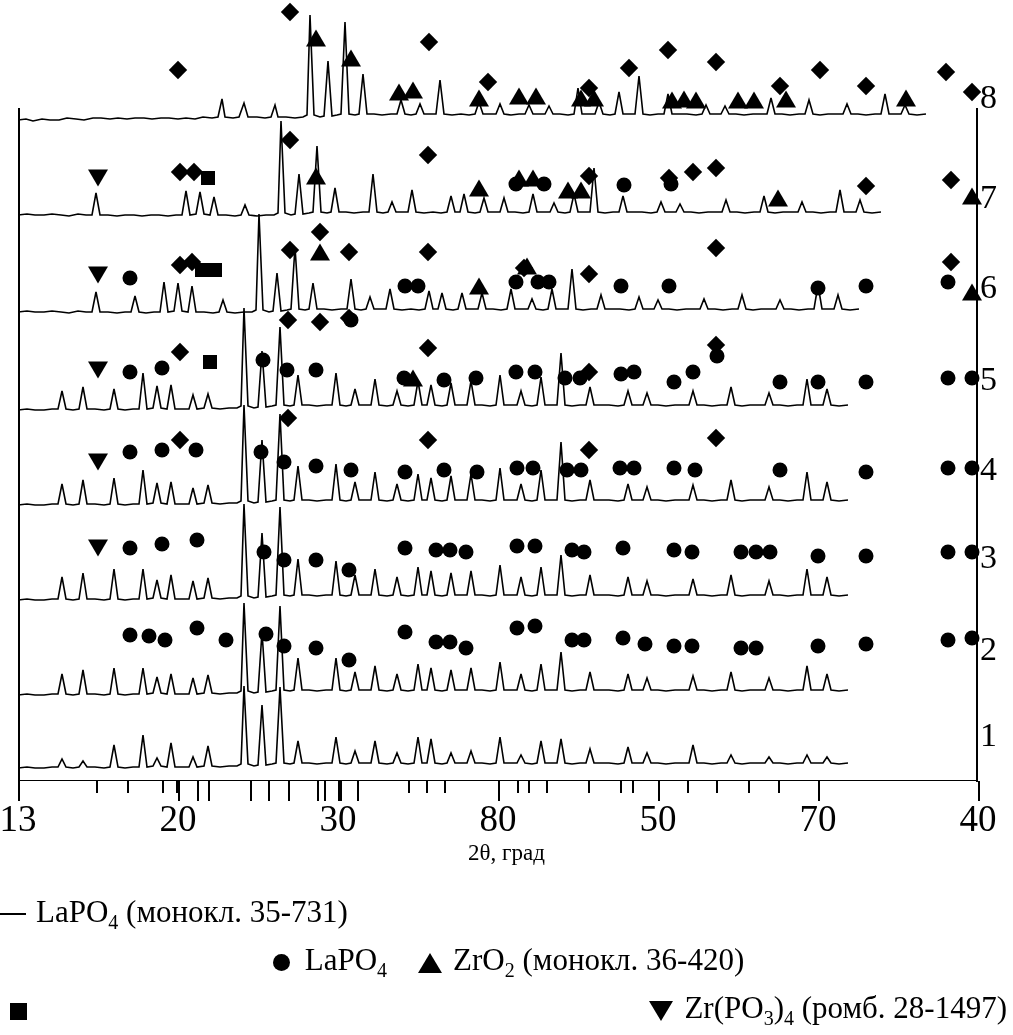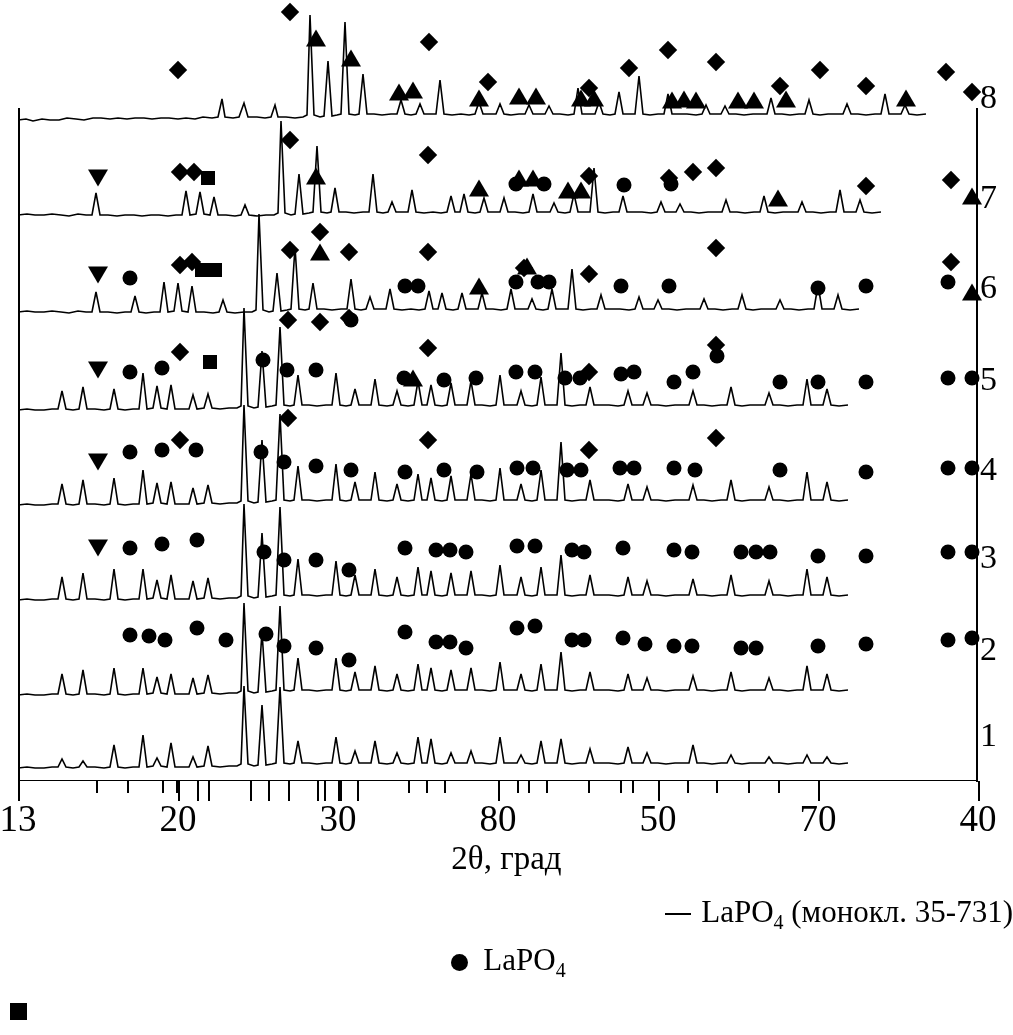--- a/index.html
+++ b/index.html
@@ -43,21 +43,21 @@
   #xlabels span{
     position:absolute;
     font-size:37px;
     line-height:42px;
     transform:translateX(-50%);
     font-family:"Liberation Serif", serif;
   }
 
   #xtitle{
     position:absolute;left:0;top:840px;width:1013px;
-    text-align:center;font-size:33px;
+    text-align:center;font-size:23px;
   }
 
   
   .curvenum{
     position:absolute;
     font-size:34px;
     font-family:"Liberation Serif", serif;
   }
 
   
@@ -105,21 +105,21 @@
     content:"";position:absolute;left:4px;top:6px;width:17px;height:17px;background:#000;
   }
   .sym.tri-up::before{
     content:"";position:absolute;left:1px;top:4px;width:0;height:0;
     border-left:12px solid transparent;border-right:12px solid transparent;border-bottom:20px solid #000;
   }
   .sym.tri-down::before{
     content:"";position:absolute;left:1px;top:4px;width:0;height:0;
     border-left:12px solid transparent;border-right:12px solid transparent;border-top:20px solid #000;
   }
-  .legrow.r1{justify-content:flex-end;gap:32px;}
+  .legrow.r1{justify-content:flex-start;gap:32px;}
   .legrow.r2{justify-content:center;gap:30px;text-align:right;}
   .legrow.r3{justify-content:space-between;padding:0 6px;}
 </style>
 </head>
 <body>
 
 <div id="root">
 
   <div id="plot">
     <svg class="curves" viewBox="0 0 960 785" preserveAspectRatio="none">
@@ -458,21 +458,29 @@
       <div class="legitem">
         <span class="sym line"></span>
         <span class="lbl"><span>LaPO</span><sub>4</sub><span> (монокл. 35-731)</span></span>
       </div>
     </div>
     <div class="legrow r2">
       <div class="legitem">
         <span class="sym circle"></span>
         <span class="lbl"><span>LaPO</span><sub>4</sub><span></span></span>
       </div>
+      <div class="legitem">
+        <span class="sym tri-up"></span>
+        <span class="lbl"><span>ZrO</span><sub>2</sub><span> (монокл. 36-420)</span></span>
+      </div>
     </div>
     <div class="legrow r3">
       <div class="legitem">
         <span class="sym square"></span>
       </div>
+      <div class="legitem">
+        <span class="sym tri-down"></span>
+        <span class="lbl"><span>Zr(PO</span><sub>3</sub><span>)</span><sub>4</sub><span> (ромб. 28-1497)</span></span>
+      </div>
     </div>
   </div>
 
 </div>
 
 </body></html>

